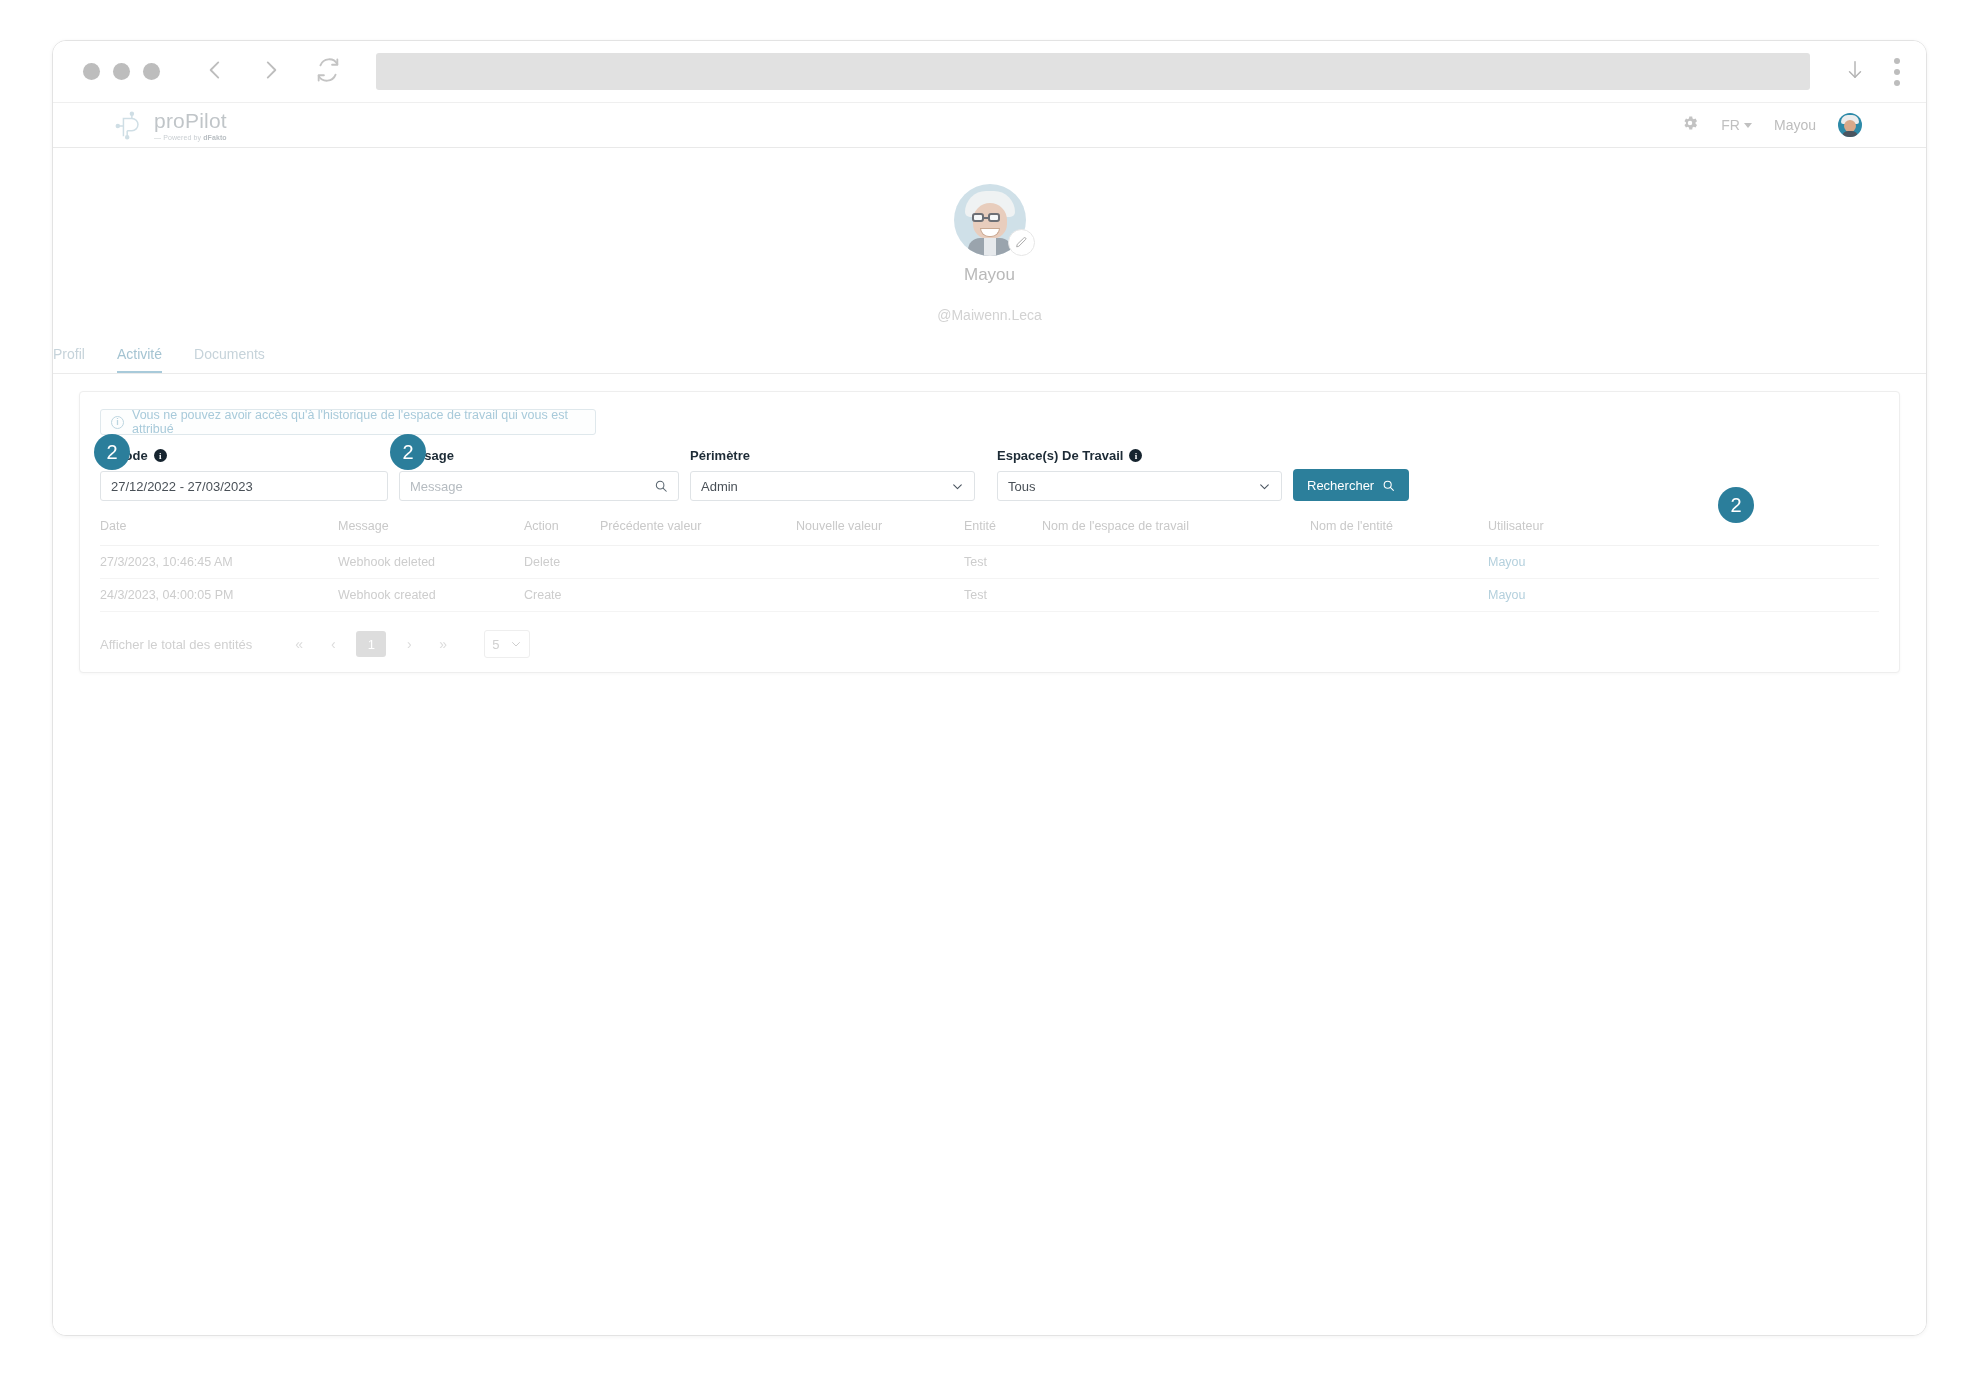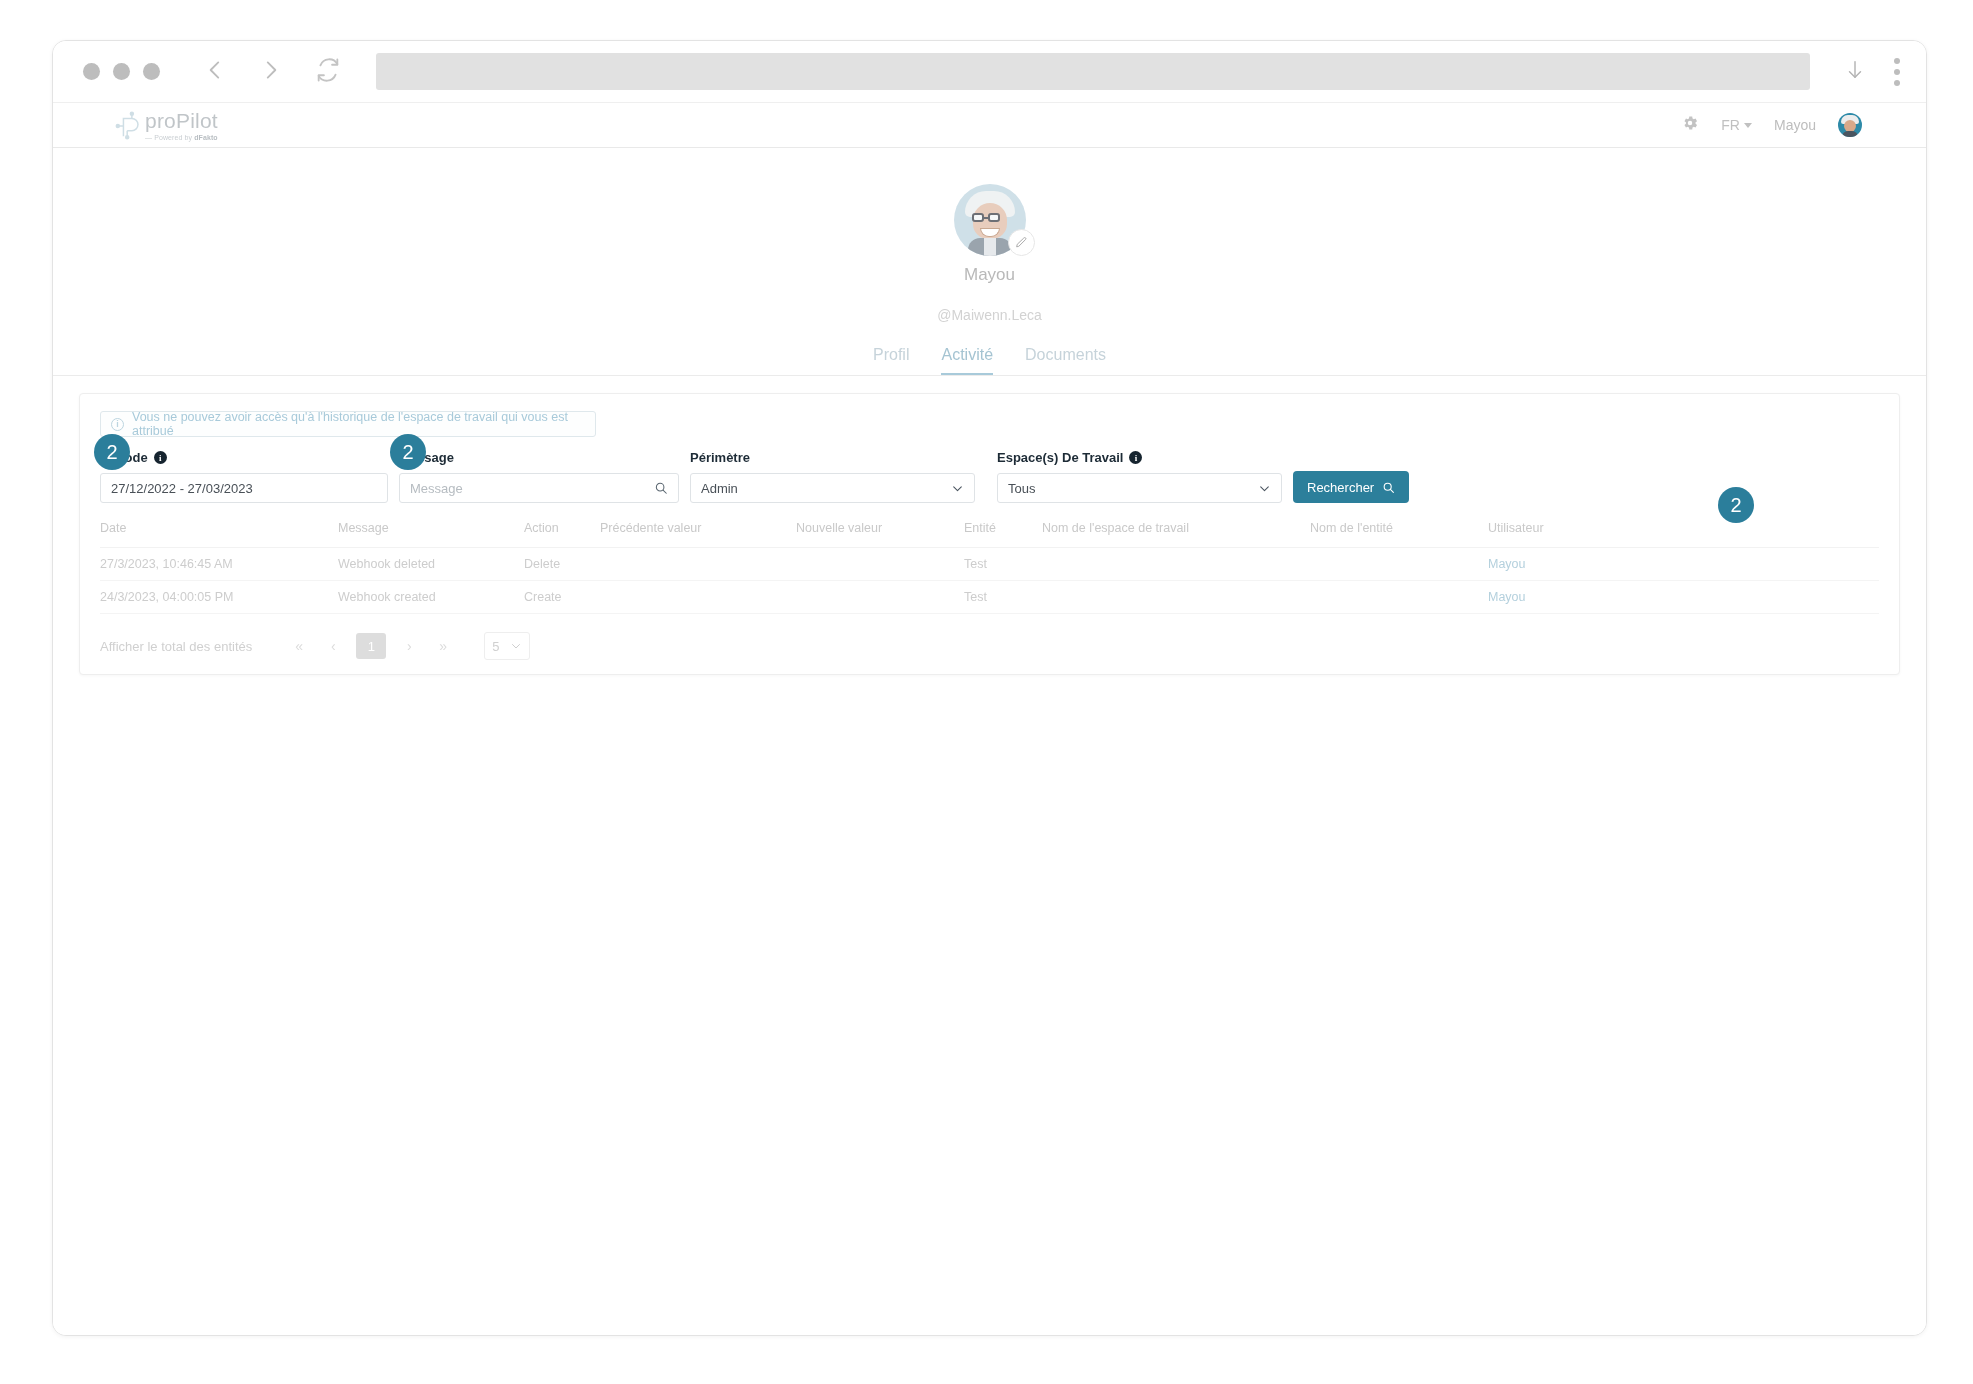--- a/index.html
+++ b/index.html
@@ -52,21 +52,21 @@
   
   .app-header {
     position: relative;
     height: 45px;
     background: #ffffff;
     border-bottom: 1px solid #e9e9e9;
     display: flex;
     align-items: center;
     padding: 0 24px 0 62px;
   }
-  .brand { display: flex; align-items: center; opacity: .62; }
+  .brand { display: flex; align-items: center; gap: 9px; opacity: .62; }
   .brand-mark { width: 30px; height: 30px; margin-top: 1px; }
   .brand-txt { display: flex; flex-direction: column; line-height: 1; }
   .brand-name { font-size: 21px; color: #9aa2a8; letter-spacing: .2px; font-weight: 400; }
   .brand-sub { font-size: 7px; color: #a8b0b6; margin-top: 3px; letter-spacing: .1px; }
   .brand-sub b { color: #8d969d; font-weight: 700; }
 
   .header-right {
     margin-left: auto;
     display: flex; align-items: center; gap: 22px;
     padding-right: 40px;
@@ -115,22 +115,22 @@
     background: #ffffff; border: 1px solid #e6e6e6;
     display: flex; align-items: center; justify-content: center;
   }
   .edit-badge svg { width: 13px; height: 13px; color: #a9a9a9; }
   .profile-name { margin-top: 9px; font-size: 17px; color: #b9b9b9; font-weight: 400; }
   .profile-handle { margin-top: 22px; font-size: 14px; color: #d2d2d2; }
 
   
   .tabs {
     margin-top: 23px;
-    display: flex; justify-content: center; gap: 32px;
-    font-size: 16px;
+    display: flex; justify-content: flex-start; gap: 32px;
+    font-size: 14px;
   }
   .tab { color: #c6d3da; padding-bottom: 9px; }
   .tab.active { color: #a5c4d2; border-bottom: 2px solid #a8cada; }
 
   .section-divider { margin-top: 0; height: 1px; background: #ebebeb; }
 
   
   .content-card {
     position: relative;
     margin: 17px 26px 0 26px;

